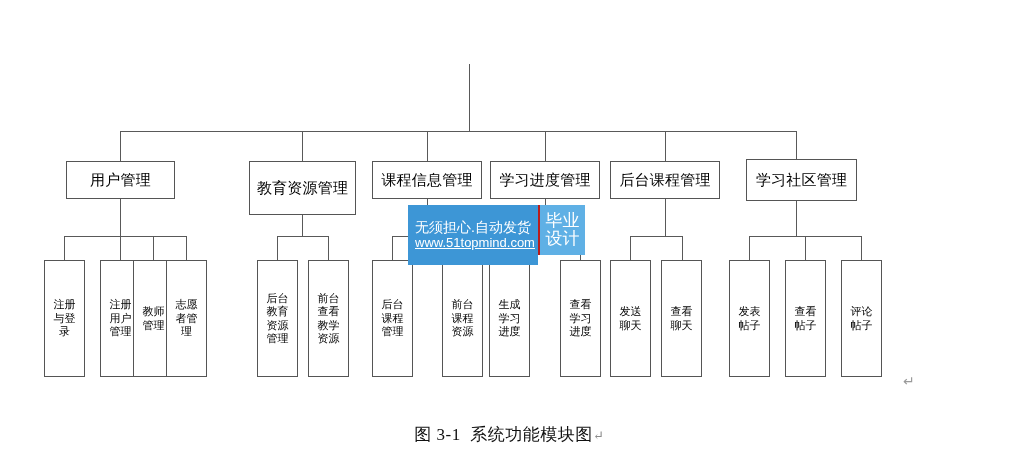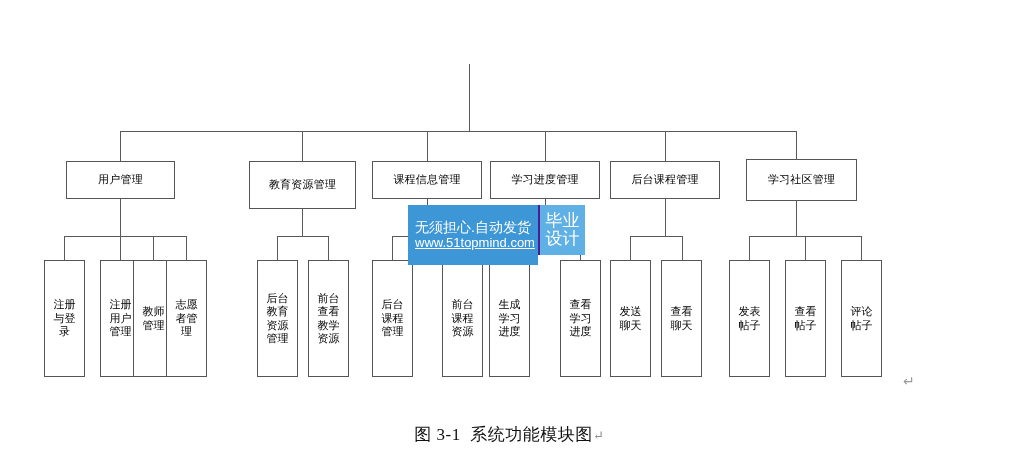--- a/index.html
+++ b/index.html
@@ -36,21 +36,21 @@
     line-height: 1.22;
     color: #000000;
     z-index: 3;
   }
 
   .node-root {
     font-size: 12px;
     letter-spacing: 0.3px;
   }
   .node-l2 {
-    font-size: 11px;
+    font-size: 15px;
     letter-spacing: 0.2px;
   }
   .node-leaf {
     font-size: 11px;
     letter-spacing: 0px;
     padding: 0 4px;
     word-break: break-all;
   }
   .node-leaf > span {
     display: block;
@@ -99,21 +99,21 @@
     line-height: 1.05;
     white-space: nowrap;
     text-decoration: underline;
     letter-spacing: 0px;
   }
   #watermark .wm-badge {
     width: 47px;
     height: 50px;
     background: #5fb0e5;
     box-sizing: border-box;
-    border-left: 2px solid #4c1d95;
+    border-left: 2px solid #b91c1c;
     color: #ffffff;
     font-size: 17px;
     line-height: 1.08;
     display: flex;
     flex-direction: column;
     align-items: center;
     justify-content: center;
     letter-spacing: 0px;
   }
 
@@ -157,21 +157,21 @@
   <div class="connector conn-v" style="left:120px; top:131px; height:30px;"></div>
   <div class="connector conn-v" style="left:302px; top:131px; height:30px;"></div>
   <div class="connector conn-v" style="left:427px; top:131px; height:30px;"></div>
   <div class="connector conn-v" style="left:545px; top:131px; height:30px;"></div>
   <div class="connector conn-v" style="left:665px; top:131px; height:30px;"></div>
   <div class="connector conn-v" style="left:796px; top:131px; height:30px;"></div>
 
   <div class="node node-l2" style="left:66px; top:161px; width:109px; height:38px;">
     <span>用户管理</span>
   </div>
-  <div class="node node-l2" style="left:249px; top:161px; width:107px; height:48px;">
+  <div class="node node-l2" style="left:249px; top:161px; width:107px; height:54px;">
     <span>教育资源管理</span>
   </div>
   <div class="node node-l2" style="left:372px; top:161px; width:110px; height:38px;">
     <span>课程信息管理</span>
   </div>
   <div class="node node-l2" style="left:490px; top:161px; width:110px; height:38px;">
     <span>学习进度管理</span>
   </div>
   <div class="node node-l2" style="left:610px; top:161px; width:110px; height:38px;">
     <span>后台课程管理</span>

